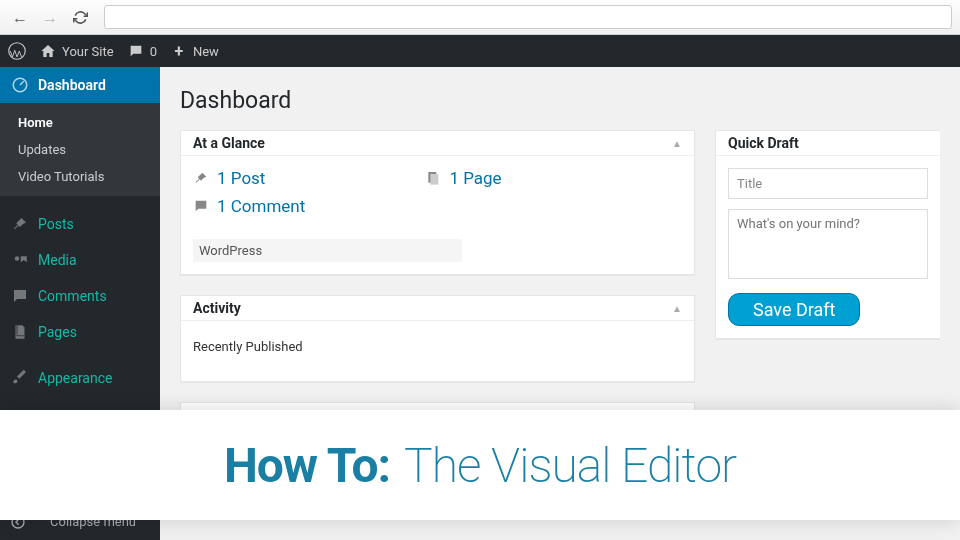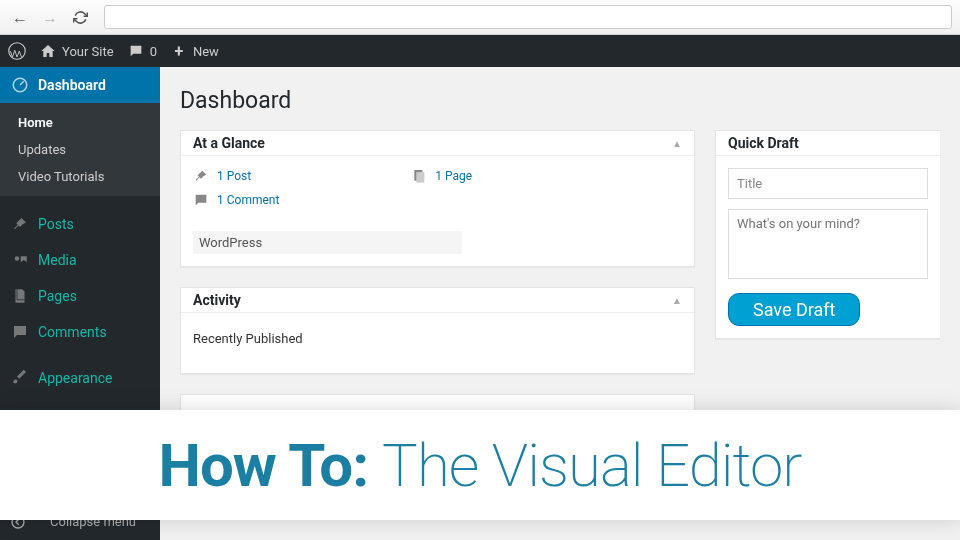--- a/index.html
+++ b/index.html
@@ -24,29 +24,29 @@
 .page-title{font-size:23px;font-weight:400;color:#23282d;margin-bottom:16px}
 .cols{display:flex;gap:20px}
 .col-left{flex:1}
 .col-right{width:225px}
 .postbox{background:#fff;border:1px solid #e5e5e5;box-shadow:0 1px 1px rgba(0,0,0,.04);margin-bottom:20px}
 .pb-header{border-bottom:1px solid #eee;padding:4px 12px;display:flex;justify-content:space-between;align-items:center}
 .pb-title{font-size:14px;font-weight:700;color:#23282d}
 .pb-toggle{color:#aaa;font-size:10px;cursor:pointer}
 .pb-body{padding:12px}
 .glance-row{display:flex;gap:40px;margin-bottom:8px}
-.glance-item{display:flex;align-items:center;gap:8px;color:#0073aa;font-size:12px;cursor:pointer}
+.glance-item{display:flex;align-items:center;gap:8px;color:#0073aa;font-size:17px;cursor:pointer}
 .glance-icon{color:#888}
 .glance-version{font-size:13px;color:#555;background:#f5f5f5;padding:4px 6px;margin-top:15px;display:inline-block;width:55%}
 .activity-text{font-size:13px;color:#333;padding:6px 0}
 .qd-input{width:100%;padding:7px 8px;border:1px solid #ddd;font-size:13px;margin-bottom:10px;outline:none;color:#333}
 .qd-input::placeholder{color:#888}
 .qd-textarea{width:100%;height:70px;padding:6px 8px;border:1px solid #ddd;font-size:13px;resize:none;outline:none;color:#333;margin-bottom:10px}
 .qd-btn{background:#00a0d2;border:1px solid #0073aa;color:#fff;padding:5px 24px;font-size:18px;border-radius:11px;cursor:pointer}
-.overlay{position:absolute;left:0;right:0;bottom:20px;height:110px;background:#fff;box-shadow:0 0 20px rgba(0,0,0,0.15);display:flex;align-items:center;justify-content:center;gap:14px;font-size:60px;font-weight:300;color:#555;letter-spacing:-1px}
+.overlay{position:absolute;left:0;right:0;bottom:20px;height:110px;background:#fff;box-shadow:0 0 20px rgba(0,0,0,0.15);display:flex;align-items:center;justify-content:center;gap:14px;font-size:48px;font-weight:300;color:#555;letter-spacing:-1px}
 .overlay .bold{font-weight:700;color:#1b7fa3}
 .overlay .thin{color:#1b7fa3;font-weight:200}
 svg{display:block}
 </style>
 </head>
 <body>
 
 <div class="browser-bar">
   <div class="bb-btn">←</div>
   <div class="bb-btn" style="opacity:.4">→</div>
@@ -118,33 +118,33 @@
         <svg width="18" height="18" viewBox="0 0 24 24" fill="#999">
             <circle cx="8" cy="10" r="3"></circle>
             <path d="M13 7h8v8l-4-3-4 3z"></path>
           </svg>
       </span>
       <span>Media</span>
     </div>
     <div class="sb-item">
       <span class="sb-icon">
         <svg width="18" height="18" viewBox="0 0 24 24" fill="#999">
+            <path d="M4 4h16v12H8l-4 4z"></path>
+          </svg>
+      </span>
+      <span>Comments</span>
+    </div>
+    <div class="sb-item">
+      <span class="sb-icon">
+        <svg width="18" height="18" viewBox="0 0 24 24" fill="#999">
             <path d="M6 3h9l3 3v15H6z"></path>
             <path d="M8 3v14h10" fill="none" stroke="#23282d" stroke-width="1"></path>
           </svg>
       </span>
       <span>Pages</span>
-    </div>
-    <div class="sb-item">
-      <span class="sb-icon">
-        <svg width="18" height="18" viewBox="0 0 24 24" fill="#999">
-            <path d="M4 4h16v12H8l-4 4z"></path>
-          </svg>
-      </span>
-      <span>Comments</span>
     </div>
     <div style="height:10px"></div>
     <div class="sb-item">
       <span class="sb-icon">
         <svg width="18" height="18" viewBox="0 0 24 24" fill="#999">
             <path d="M20 4l-9 9-3-3 9-9zM6 14c-2 0-3 2-3 4 0 1 3 2 5 0 1-1 1-4-2-4z"></path>
           </svg>
       </span>
       <span>Appearance</span>
     </div>

